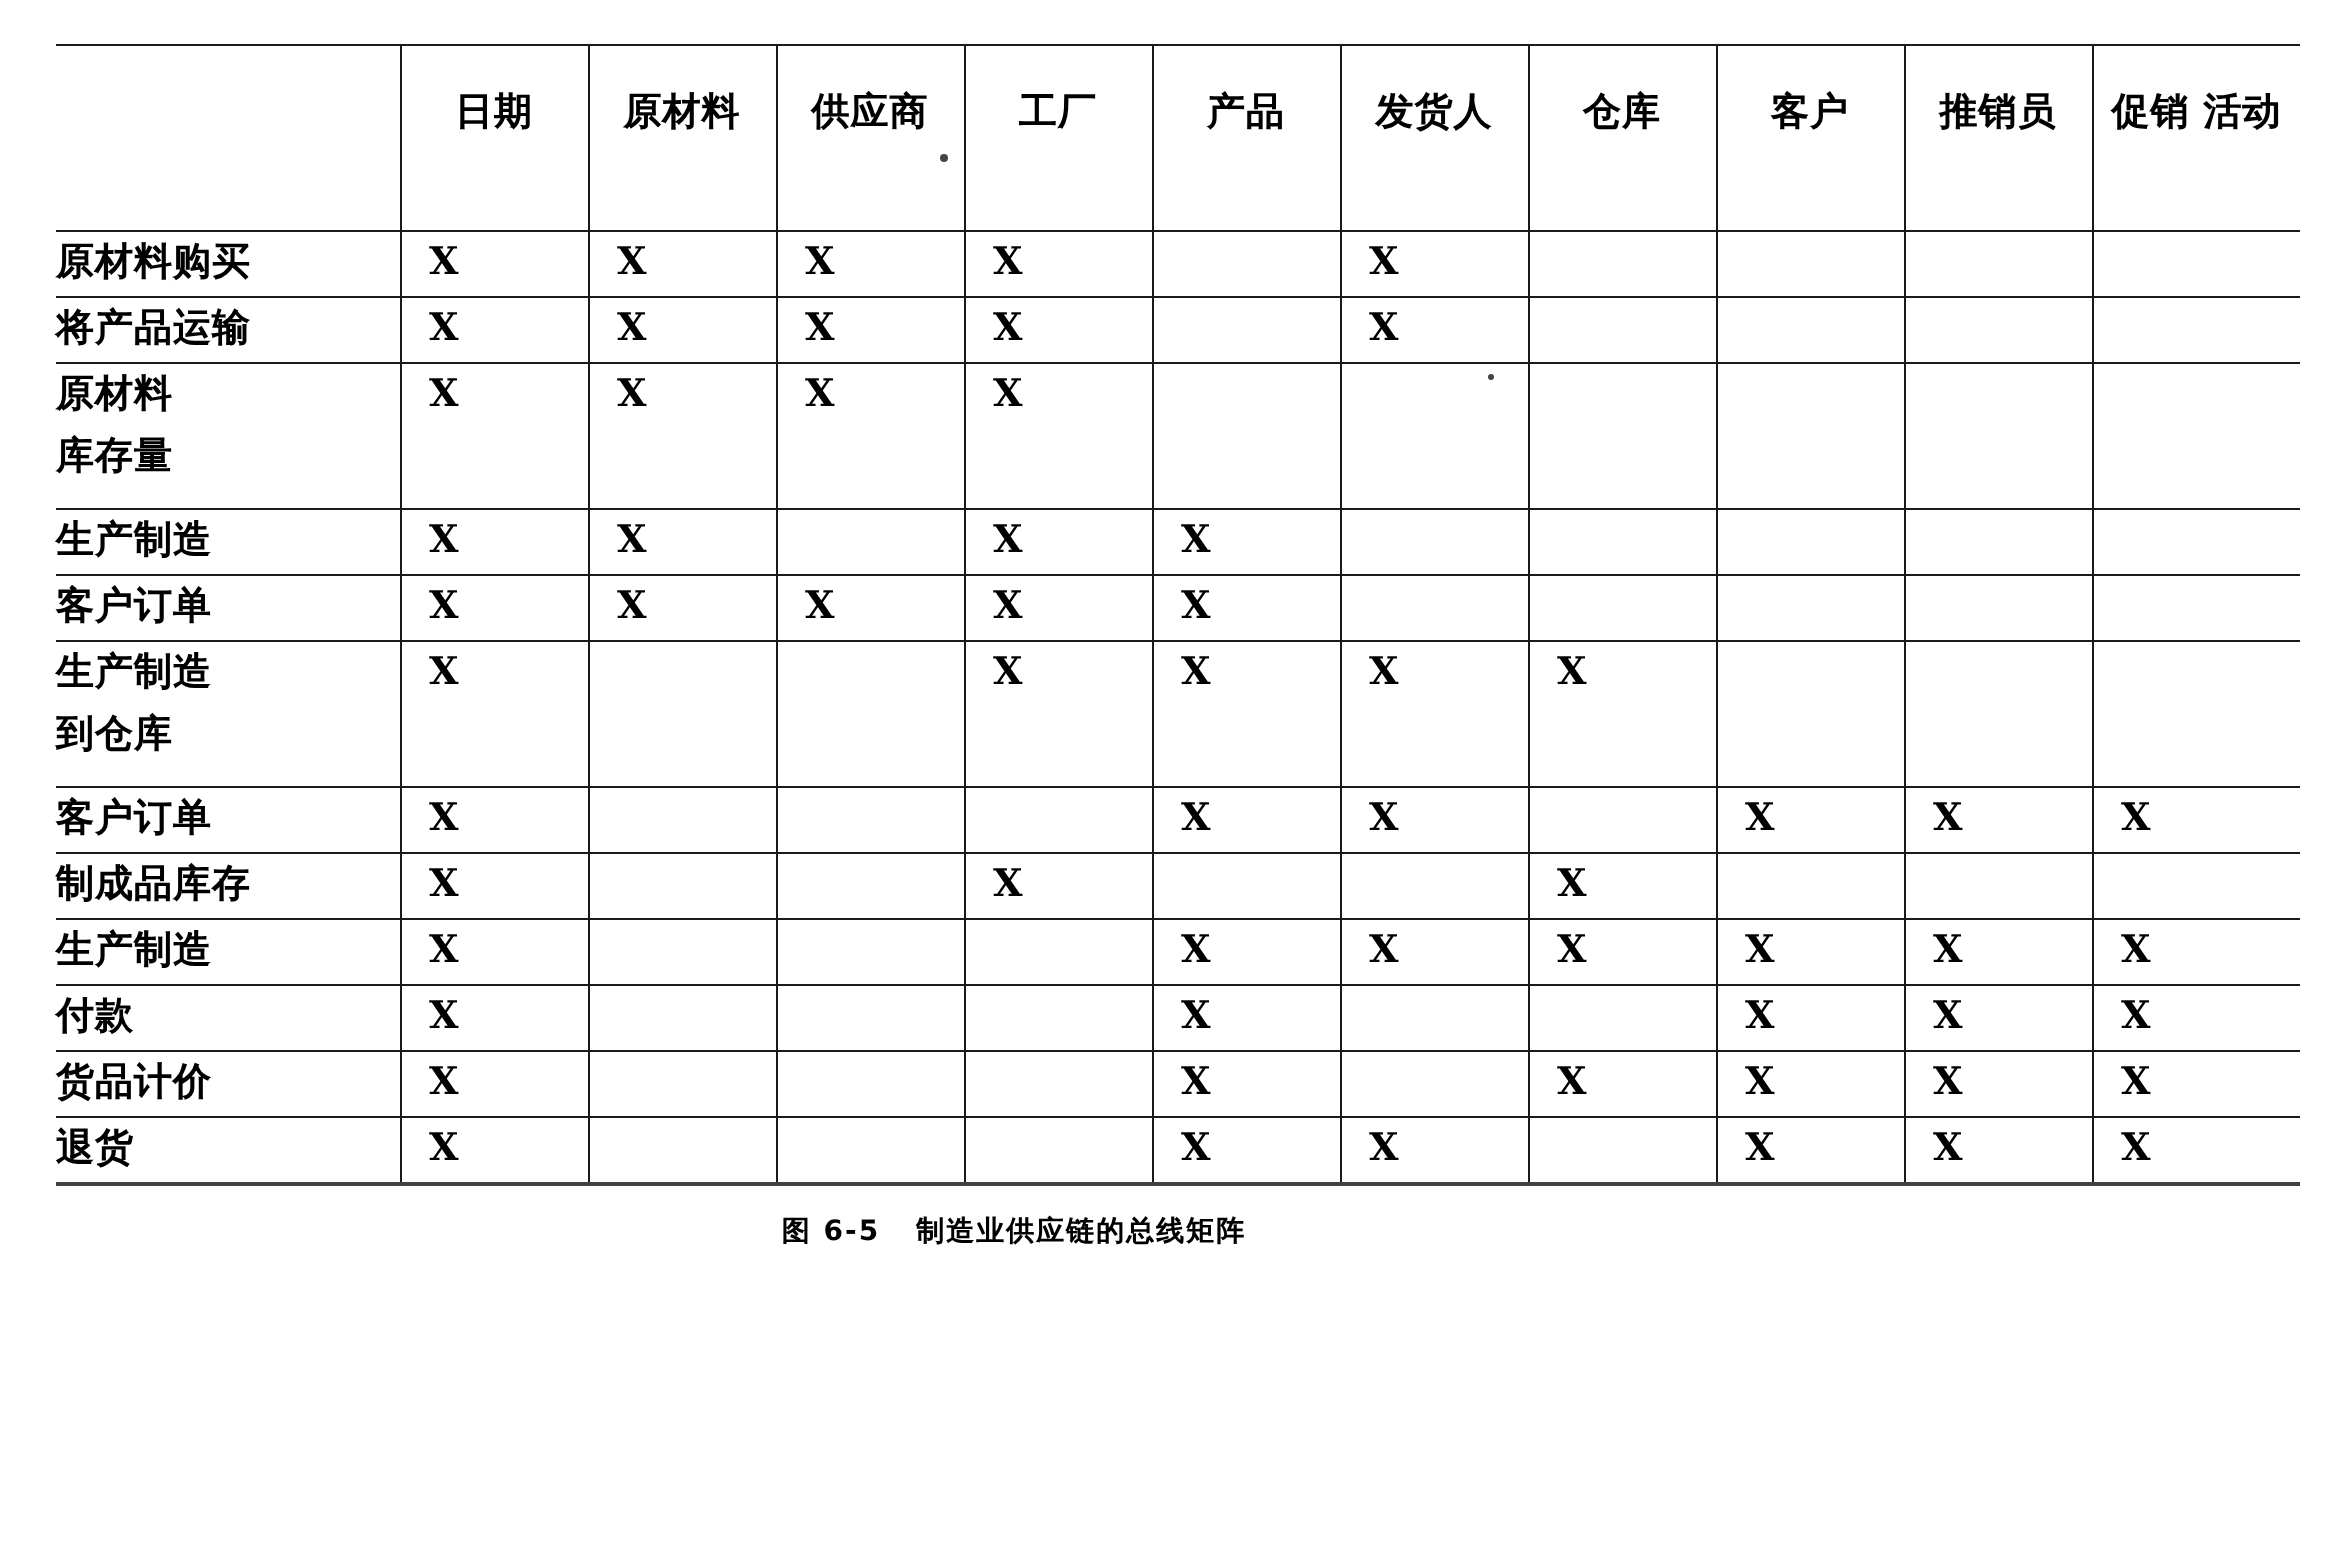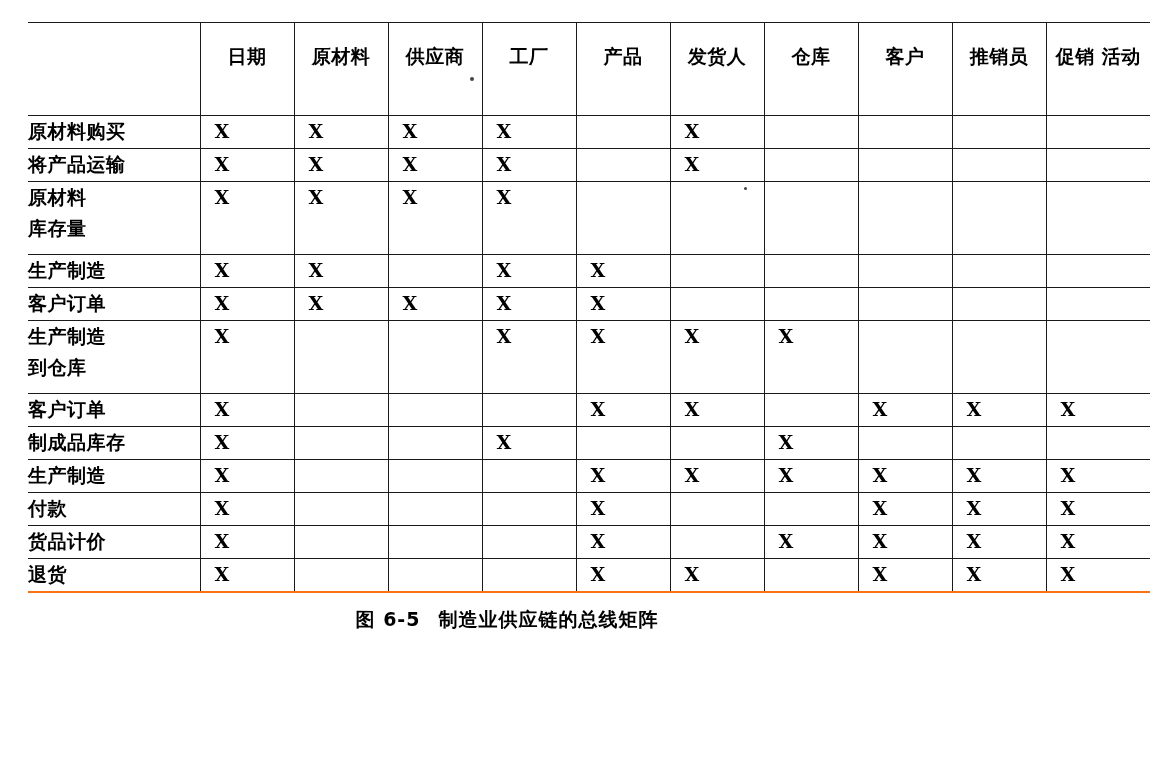--- a/index.html
+++ b/index.html
@@ -78,25 +78,25 @@
     padding: 6px 0 6px 0;
     line-height: 31px;
   }
   td.cell .mark {
     display: block;
     padding-left: 14px;
     text-align: left;
   }
   tr.h1 td { height: 32px; }
   tr.h2 td { height: 72px; }
-  tr.last td { border-bottom: 2px solid #f97316; }
+  tr.last td { border-bottom: 2px solid #404040; }
   .caption {
     margin-top: 14px;
     text-align: center;
-    font-size: 19px;
+    font-size: 14px;
     font-weight: bold;
     letter-spacing: 1px;
   }
   .caption .cap-num { margin-right: 18px; }
   .speck {
     position: absolute;
     background: #444;
     border-radius: 50%;
   }
 </style>

